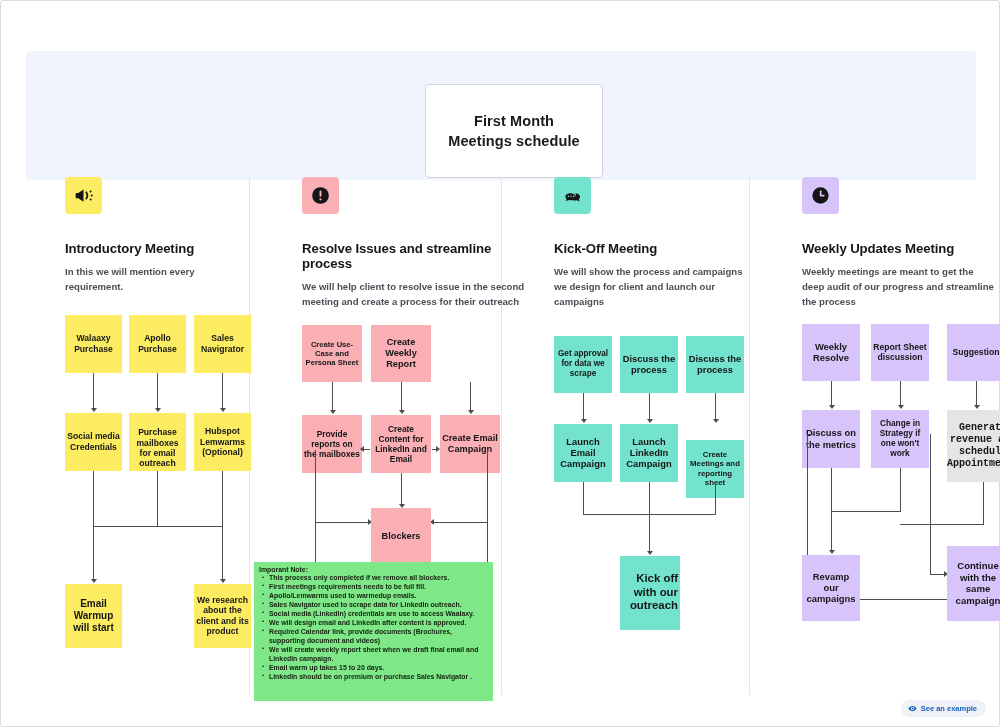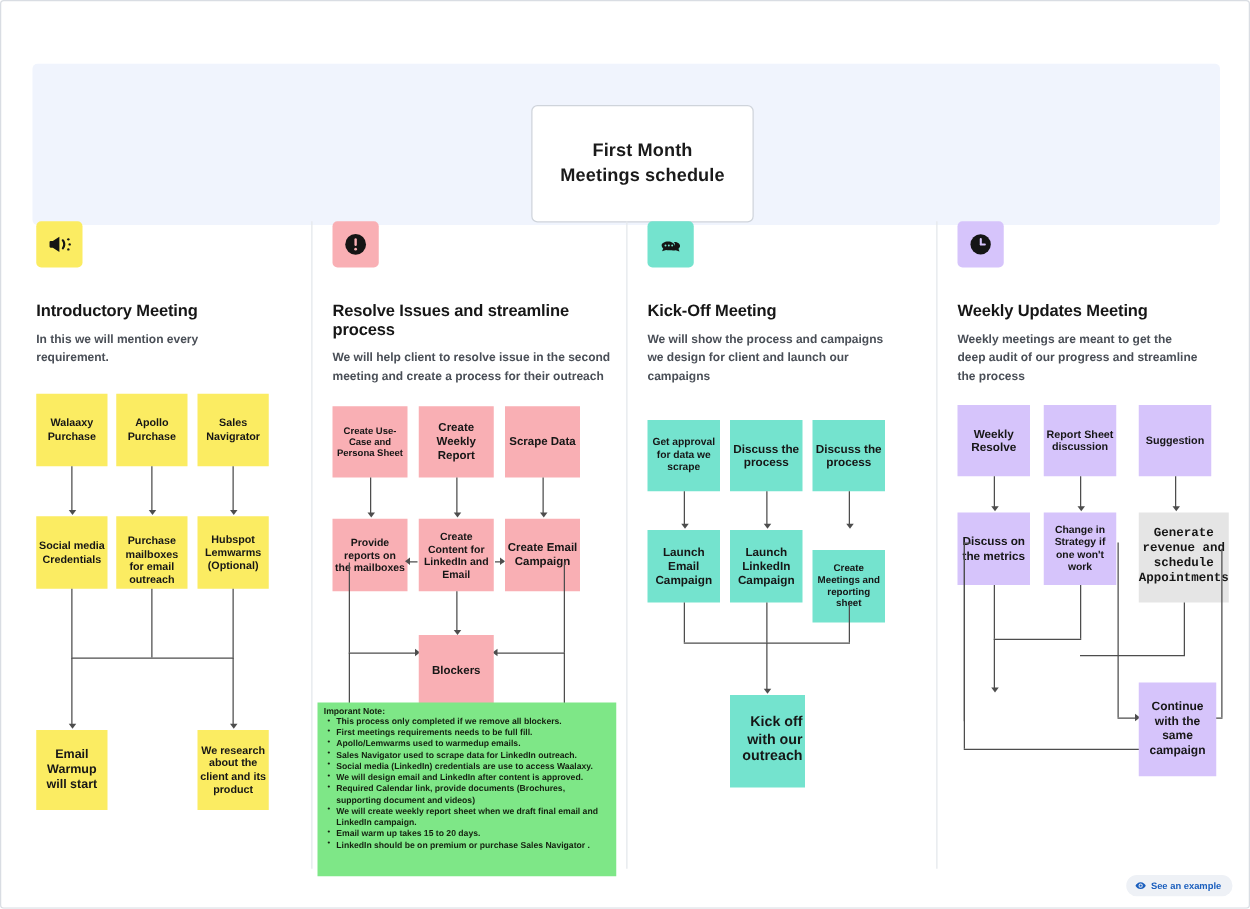--- a/index.html
+++ b/index.html
@@ -41,21 +41,21 @@
   }
 
   
   .divider {
     position: absolute; top: 176px;
     width: 1px; height: 518px;
     background: #e4e7ec;
   }
 
   
-  .column { position: absolute; top: 176px; }
+  .column { position: absolute; top: 176px; margin-left: 36px; }
   .col-icon {
     width: 37px; height: 37px;
     border-radius: 4px;
     display: flex; align-items: center; justify-content: center;
   }
   .col-icon svg { display: block; }
   .col-title {
     margin-top: 27px;
     font-size: 13.2px; font-weight: 700; color: #161616;
     letter-spacing: -0.1px;
@@ -232,23 +232,20 @@
     <div class="col-desc" style="width:228px;">We will help client to resolve issue in the second meeting and create a process for their outreach</div>
 
     <div class="flow" style="height:330px; margin-top:15px;">
 
       <div class="node" style="left:0px;   top:0px; width:60px; height:57px; background:#f9afb4; font-size:7.6px;">
           <span>Create Use-Case and Persona Sheet</span>
         </div>
       <div class="node" style="left:69px;  top:0px; width:60px; height:57px; background:#f9afb4; font-size:9.2px;">
           <span>Create Weekly Report</span>
         </div>
-      <div class="node" style="left:138px; top:0px; width:60px; height:57px; background:#f9afb4; font-size:9.2px;">
-          <span>Scrape Data</span>
-        </div>
 
       <div class="vline" style="left:30px;  top:57px; height:29px;"></div>
         <div class="arrow-down" style="left:27.5px; top:85px;"></div>
       <div class="vline" style="left:99px;  top:57px; height:29px;"></div>
         <div class="arrow-down" style="left:96.5px; top:85px;"></div>
       <div class="vline" style="left:168px; top:57px; height:29px;"></div>
         <div class="arrow-down" style="left:165.5px; top:85px;"></div>
 
       <div class="node" style="left:0px;   top:90px; width:60px; height:58px; background:#f9afb4; font-size:8.4px;">
           <span>Provide reports on the mailboxes</span>
@@ -398,20 +395,23 @@
       <div class="vline" style="left:211px; top:115px; height:135px;"></div>
       <div class="hline" style="left:196px; top:250px; width:16px;"></div>
         <div class="arrow-left" style="left:193px; top:247px;"></div>
 
       <div class="vline" style="left:5px;  top:110px; height:143px;"></div>
       <div class="hline" style="left:5px;  top:110px; width:6px;"></div>
       <div class="vline" style="left:5px;  top:110px; height:165px;"></div>
       <div class="hline" style="left:5px;  top:275px; width:168px;"></div>
         <div class="arrow-right" style="left:170px; top:272px;"></div>
 
+      <div class="node" style="left:0px;   top:231px; width:58px; height:66px; background:#d6c4fb; font-size:9.4px;">
+          <span>Revamp our campaigns</span>
+        </div>
       <div class="node" style="left:145px; top:222px; width:62px; height:75px; background:#d6c4fb; font-size:9.6px;">
           <span>Continue with the same campaign</span>
         </div>
     </div>
   </div>
 
   <div id="note-box">
     <div id="note-title">Imporant Note:</div>
     <ul id="note-list">
       <li>This process only completed  if we remove all blockers.</li>

